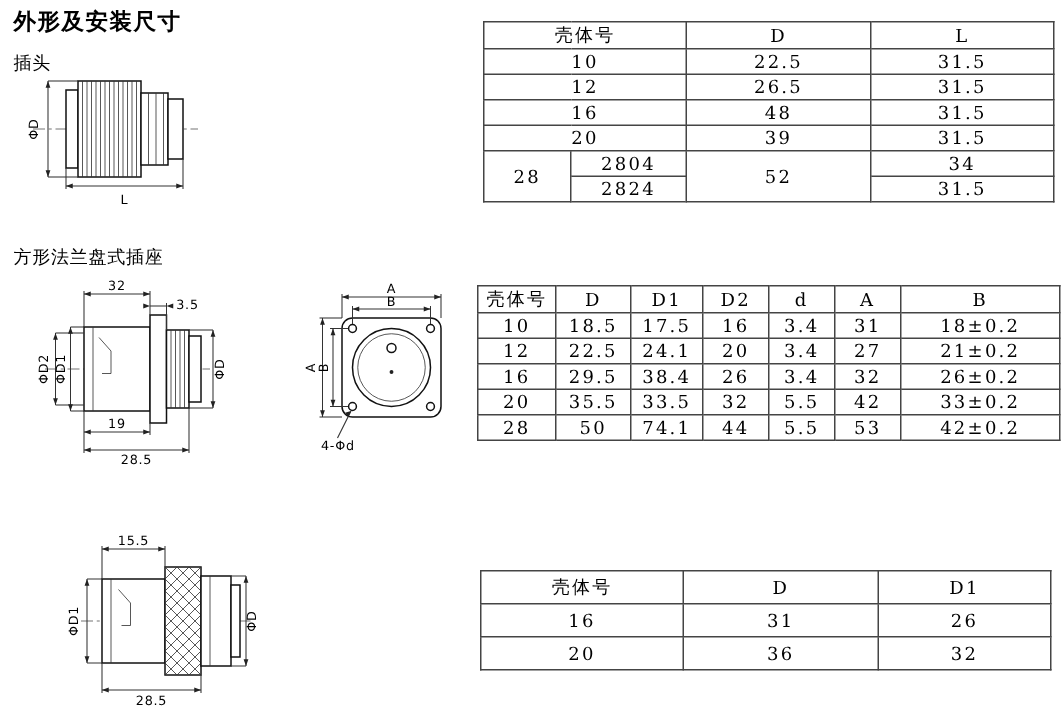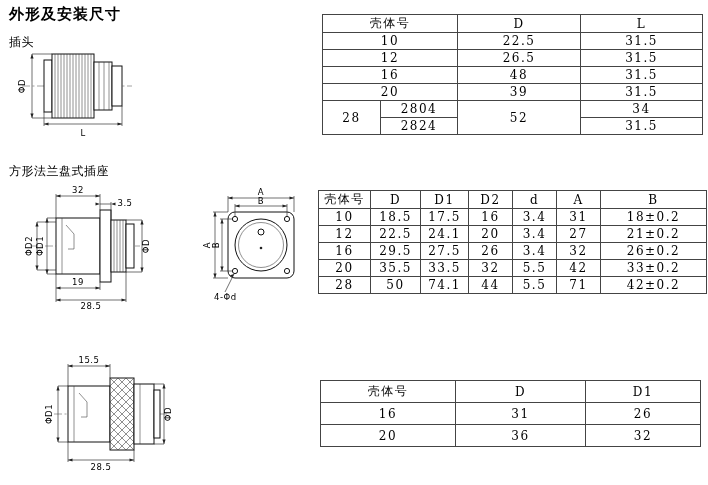--- a/index.html
+++ b/index.html
@@ -267,42 +267,42 @@
       <td>22.5</td>
       <td>24.1</td>
       <td>20</td>
       <td>3.4</td>
       <td>27</td>
       <td>21±0.2</td>
     </tr>
     <tr>
       <td>16</td>
       <td>29.5</td>
-      <td>27.5</td>
+      <td>38.4</td>
       <td>26</td>
       <td>3.4</td>
       <td>32</td>
       <td>26±0.2</td>
     </tr>
     <tr>
       <td>20</td>
       <td>35.5</td>
       <td>33.5</td>
       <td>32</td>
       <td>5.5</td>
       <td>42</td>
       <td>33±0.2</td>
     </tr>
     <tr>
       <td>28</td>
       <td>50</td>
       <td>74.1</td>
       <td>44</td>
       <td>5.5</td>
-      <td>71</td>
+      <td>53</td>
       <td>42±0.2</td>
     </tr>
   </tbody>
     </table>
 
 
   <svg class="draw" style="left:48px;top:356px" width="125" height="118" viewBox="0 0 125 118">
     <g>
       <line class="cl" x1="6" y1="58" x2="120" y2="58"></line>
     </g>

